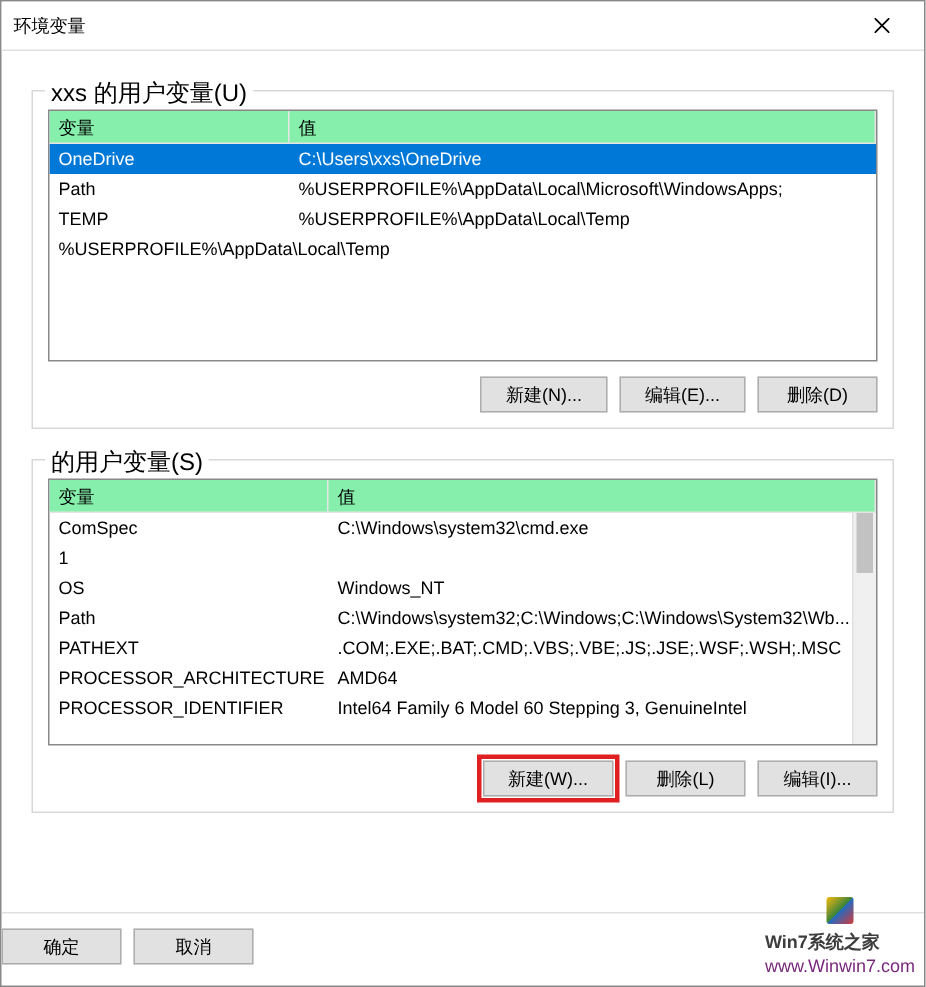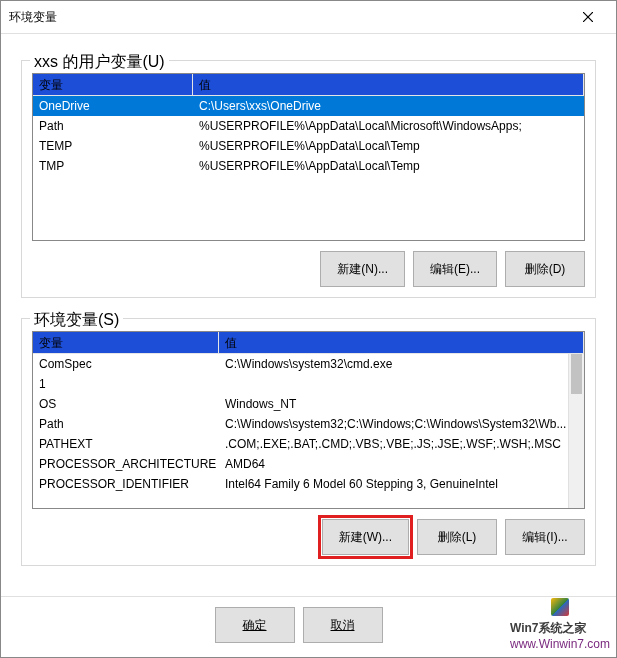--- a/index.html
+++ b/index.html
@@ -46,21 +46,21 @@
   border: 1px solid #888;
   height: 168px;
   overflow: hidden;
   position: relative;
   background: #fff;
 }
 .listbox2 { height: 178px; }
 .list-header {
   display: flex;
   height: 22px;
-  background: #1d4ed8;
+  background: #86efac;
   border-bottom: 1px solid #e5e5e5;
 }
 .list-header .col {
   padding: 3px 6px;
   border-right: 1px solid #e5e5e5;
   color: #000;
   font-size: 12px;
 }
 .col-name { width: 160px; flex-shrink: 0; }
 .col-name2 { width: 186px; flex-shrink: 0; }
@@ -88,44 +88,43 @@
   background: #c2c2c2;
 }
 .btnrow {
   display: flex;
   justify-content: flex-end;
   gap: 8px;
   margin-top: 10px;
 }
 .btn {
   min-width: 80px;
-  height: 36px;
+  height: 24px;
   border: 1px solid #adadad;
   background: #e1e1e1;
   font-size: 12px;
   display: flex;
   align-items: center;
   justify-content: center;
   cursor: pointer;
   padding: 0 16px;
 }
 .btn.highlight {
   outline: 3px solid #e02020;
   outline-offset: 1px;
 }
 .dialog-btns {
   display: flex;
-  justify-content: center;
+  justify-content: flex-start;
   gap: 8px;
   padding: 0 20px 14px 0;
   position: absolute;
   bottom: 0; right: 0; left: 0;
   border-top: 1px solid #e0e0e0;
   padding-top: 10px;
-  text-decoration: underline;
 }
 .watermark {
   position: absolute;
   right: 6px; bottom: 6px;
   display: flex; align-items: center; gap: 4px;
   font-size: 12px;
   color: #333;
   opacity: 0.95;
   pointer-events: none;
   flex-direction: column;
@@ -167,34 +166,33 @@
           </div>
           <div class="row">
             <div class="cell col-name">Path</div>
             <div class="cell col-val">%USERPROFILE%\AppData\Local\Microsoft\WindowsApps;</div>
           </div>
           <div class="row">
             <div class="cell col-name">TEMP</div>
             <div class="cell col-val">%USERPROFILE%\AppData\Local\Temp</div>
           </div>
           <div class="row">
-            <div class="cell col-name">TMP</div>
             <div class="cell col-val">%USERPROFILE%\AppData\Local\Temp</div>
           </div>
         </div>
     </div>
     <div class="btnrow">
       <div class="btn">新建(N)...</div>
       <div class="btn">编辑(E)...</div>
       <div class="btn">删除(D)</div>
     </div>
   </div>
 
   <div class="groupbox">
-    <span class="legend">环境变量(S)</span>
+    <span class="legend">的用户变量(S)</span>
     <div class="listbox listbox2">
       <div class="list-header">
         <div class="col col-name2">变量</div>
         <div class="col col-val">值</div>
       </div>
       <div class="list-body" id="system-rows">
           <div class="row">
             <div class="cell col-name2">ComSpec</div>
             <div class="cell col-val">C:\Windows\system32\cmd.exe</div>
           </div>

